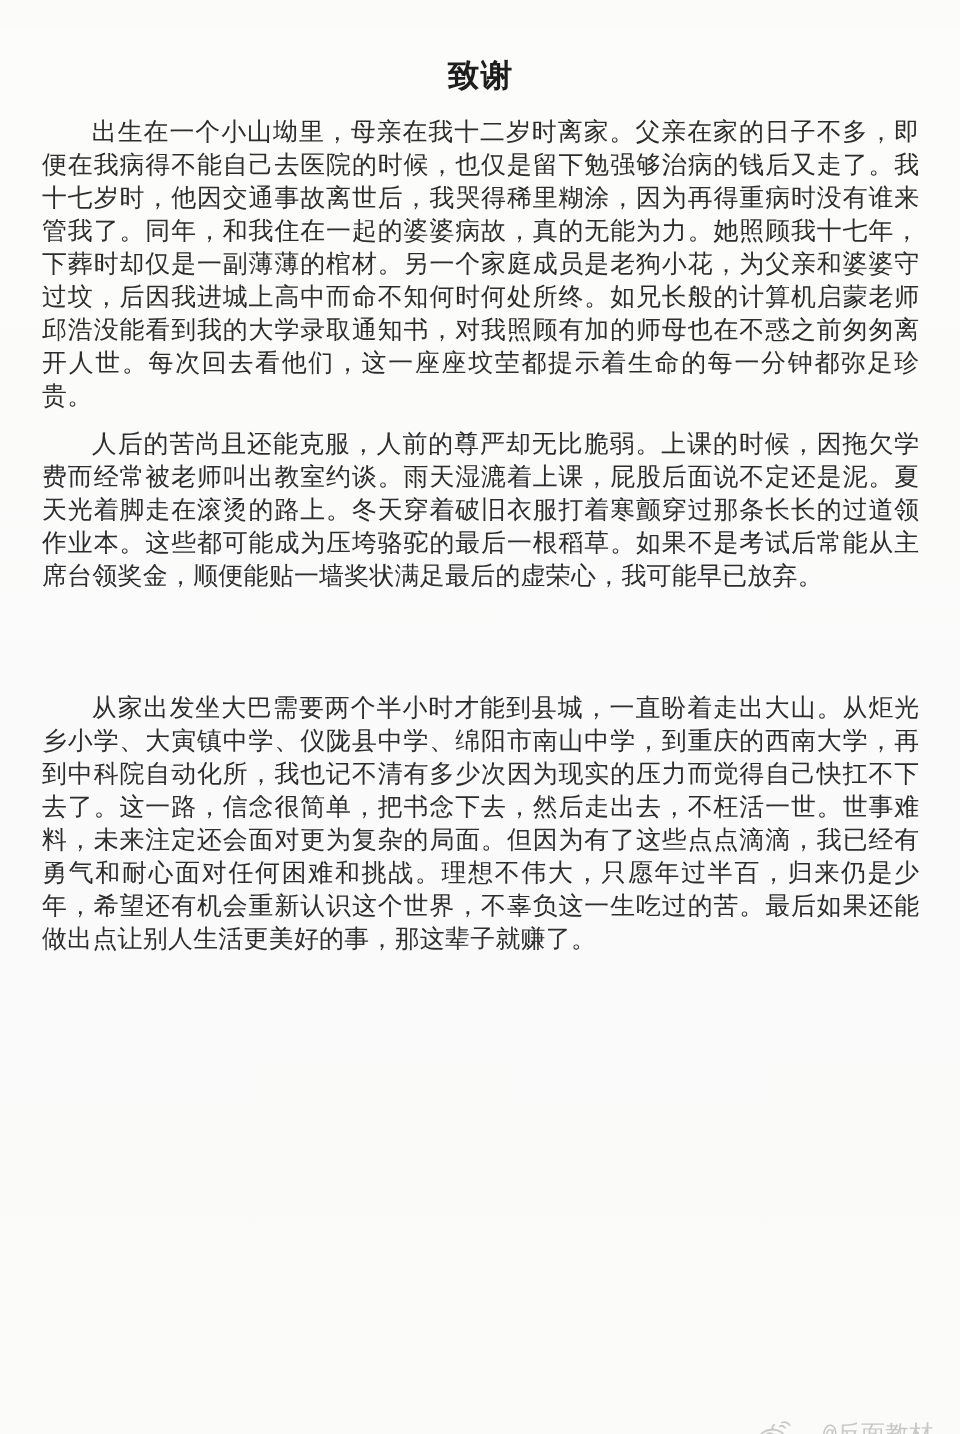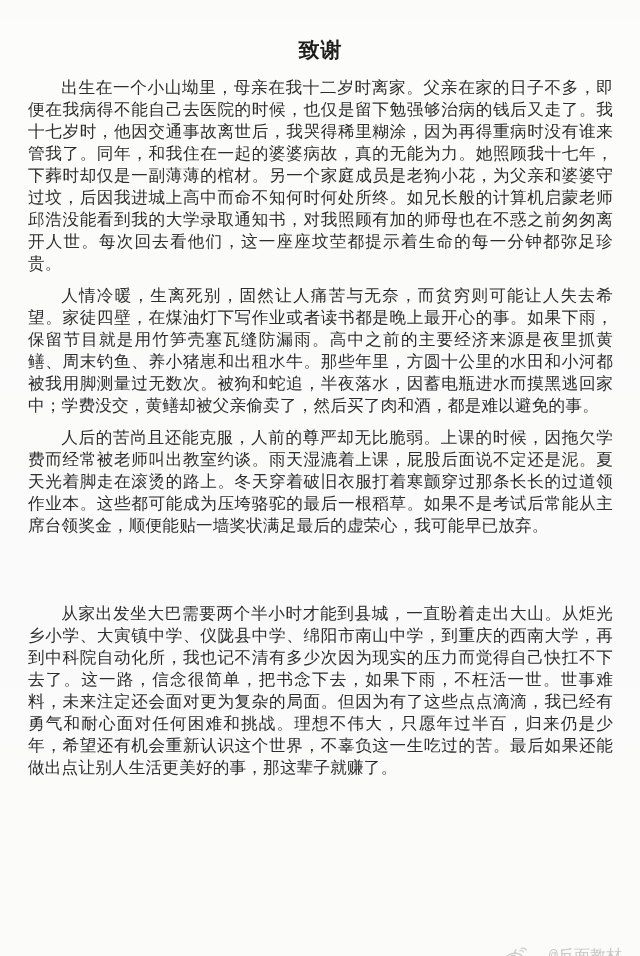--- a/index.html
+++ b/index.html
@@ -68,26 +68,25 @@
 </head>
 <body>
 
 <div class="page">
 
   <h1 class="doc-title">致谢</h1>
 
 
   <p class="para">出生在一个小山坳里，母亲在我十二岁时离家。父亲在家的日子不多，即便在我病得不能自己去医院的时候，也仅是留下勉强够治病的钱后又走了。我十七岁时，他因交通事故离世后，我哭得稀里糊涂，因为再得重病时没有谁来管我了。同年，和我住在一起的婆婆病故，真的无能为力。她照顾我十七年，下葬时却仅是一副薄薄的棺材。另一个家庭成员是老狗小花，为父亲和婆婆守过坟，后因我进城上高中而命不知何时何处所终。如兄长般的计算机启蒙老师邱浩没能看到我的大学录取通知书，对我照顾有加的师母也在不惑之前匆匆离开人世。每次回去看他们，这一座座坟茔都提示着生命的每一分钟都弥足珍贵。</p>
 
-  <p class="para">人情冷暖，生离死别，固然让人痛苦与无奈，而贫穷则可能让人失去希望。家徒四壁，在煤油灯下写作业或者读书都是晚上最开心的事。如果下雨，保留节目就是用竹笋壳塞瓦缝防漏雨。高中之前的主要经济来源是夜里抓黄鳝、周末钓鱼、养小猪崽和出租水牛。那些年里，方圆十公里的水田和小河都被我用脚测量过无数次。被狗和蛇追，半夜落水，因蓄电瓶进水而摸黑逃回家中；学费没交，黄鳝却被父亲偷卖了，然后买了肉和酒，都是难以避免的事。</p>
 
   <p class="para">人后的苦尚且还能克服，人前的尊严却无比脆弱。上课的时候，因拖欠学费而经常被老师叫出教室约谈。雨天湿漉着上课，屁股后面说不定还是泥。夏天光着脚走在滚烫的路上。冬天穿着破旧衣服打着寒颤穿过那条长长的过道领作业本。这些都可能成为压垮骆驼的最后一根稻草。如果不是考试后常能从主席台领奖金，顺便能贴一墙奖状满足最后的虚荣心，我可能早已放弃。</p>
 
 
-  <p class="para final">从家出发坐大巴需要两个半小时才能到县城，一直盼着走出大山。从炬光乡小学、大寅镇中学、仪陇县中学、绵阳市南山中学，到重庆的西南大学，再到中科院自动化所，我也记不清有多少次因为现实的压力而觉得自己快扛不下去了。这一路，信念很简单，把书念下去，如果下雨，不枉活一世。世事难料，未来注定还会面对更为复杂的局面。但因为有了这些点点滴滴，我已经有勇气和耐心面对任何困难和挑战。理想不伟大，只愿年过半百，归来仍是少年，希望还有机会重新认识这个世界，不辜负这一生吃过的苦。最后如果还能做出点让别人生活更美好的事，那这辈子就赚了。</p>
+  <p class="para final">从家出发坐大巴需要两个半小时才能到县城，一直盼着走出大山。从炬光乡小学、大寅镇中学、仪陇县中学、绵阳市南山中学，到重庆的西南大学，再到中科院自动化所，我也记不清有多少次因为现实的压力而觉得自己快扛不下去了。这一路，信念很简单，把书念下去，然后走出去，不枉活一世。世事难料，未来注定还会面对更为复杂的局面。但因为有了这些点点滴滴，我已经有勇气和耐心面对任何困难和挑战。理想不伟大，只愿年过半百，归来仍是少年，希望还有机会重新认识这个世界，不辜负这一生吃过的苦。最后如果还能做出点让别人生活更美好的事，那这辈子就赚了。</p>
 
   <div class="watermark">
     <span class="wm-icon">
       <svg viewBox="0 0 28 24" fill="none" xmlns="http://www.w3.org/2000/svg">
         <path d="M12.8 7.2 C7 7.2 2.4 10.6 2.4 14.3 C2.4 18.1 6.9 21 12.4 21 C18.2 21 22.4 17.7 22.4 14 C22.4 10.4 18.1 7.2 12.8 7.2 Z M13.5 7.3 C12.2 5.9 12.6 4.2 14.2 3.4" stroke="#c9c9c8" stroke-width="1.5" stroke-linecap="round"></path>
         <circle cx="10.6" cy="14.2" r="4.1" stroke="#c9c9c8" stroke-width="1.4"></circle>
         <circle cx="9.6" cy="15.2" r="1.3" fill="#c9c9c8"></circle>
         <path d="M18.6 4.6 C20.1 3.9 21.9 4.4 22.9 5.9" stroke="#c9c9c8" stroke-width="1.4" stroke-linecap="round"></path>
         <path d="M20.3 1.6 C22.7 0.9 25.3 1.8 26.6 3.9" stroke="#c9c9c8" stroke-width="1.4" stroke-linecap="round"></path>
       </svg>

